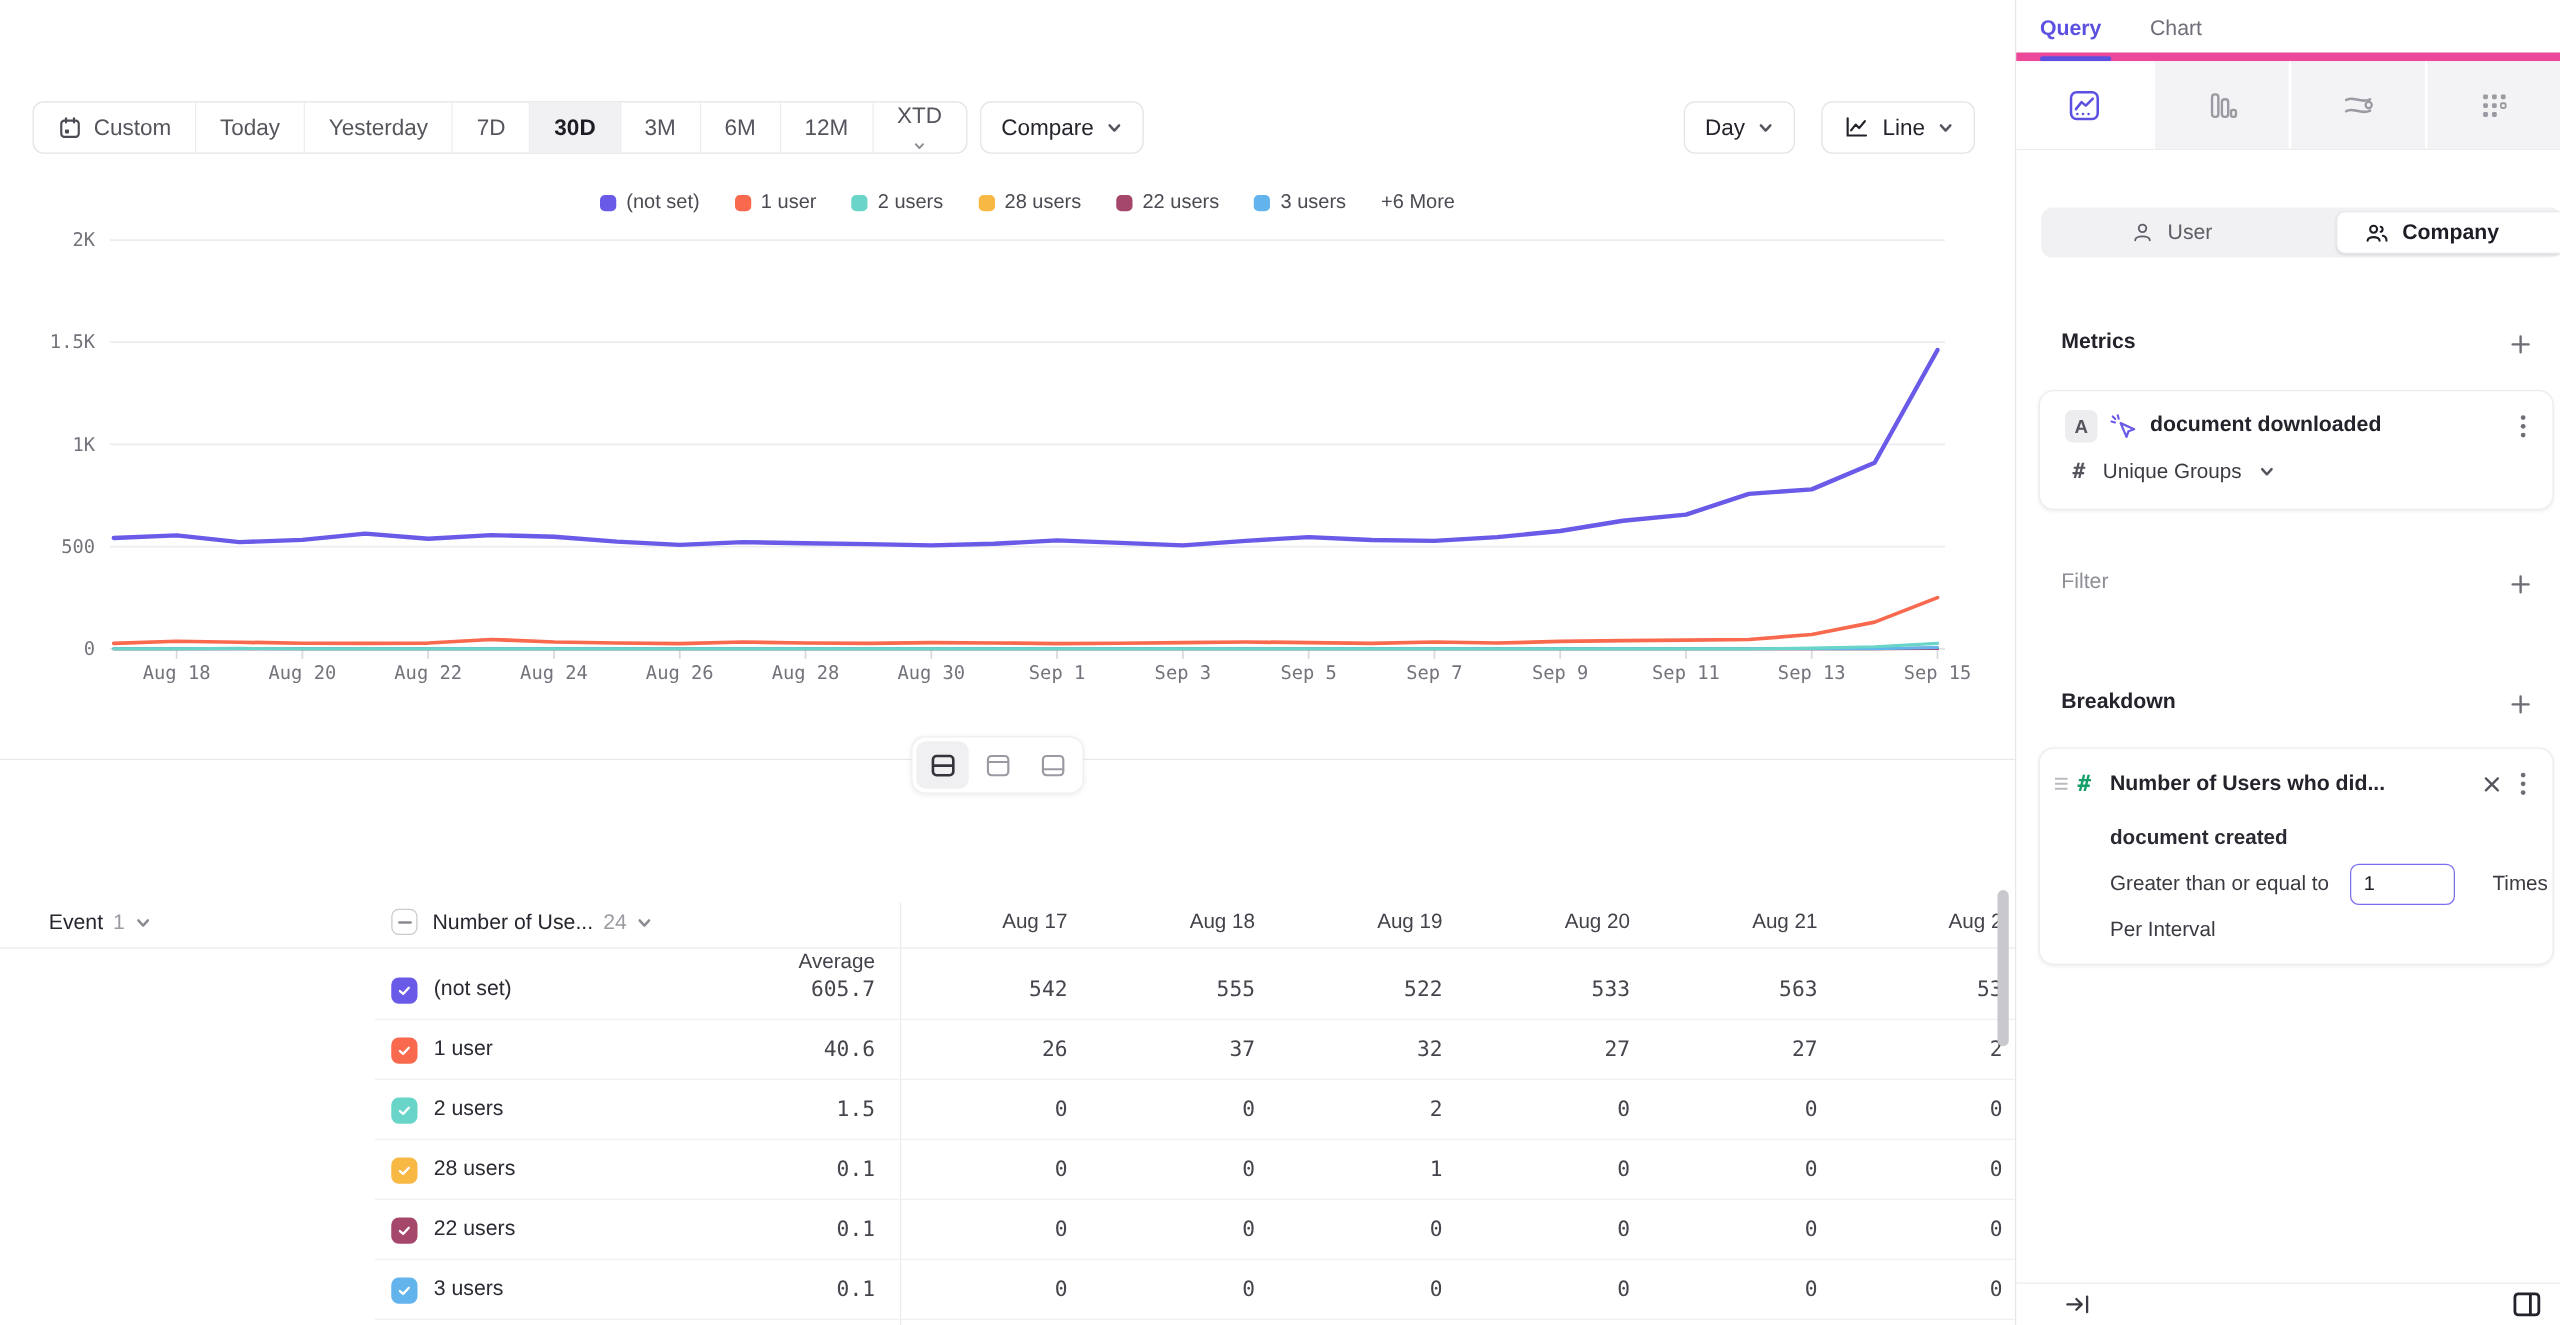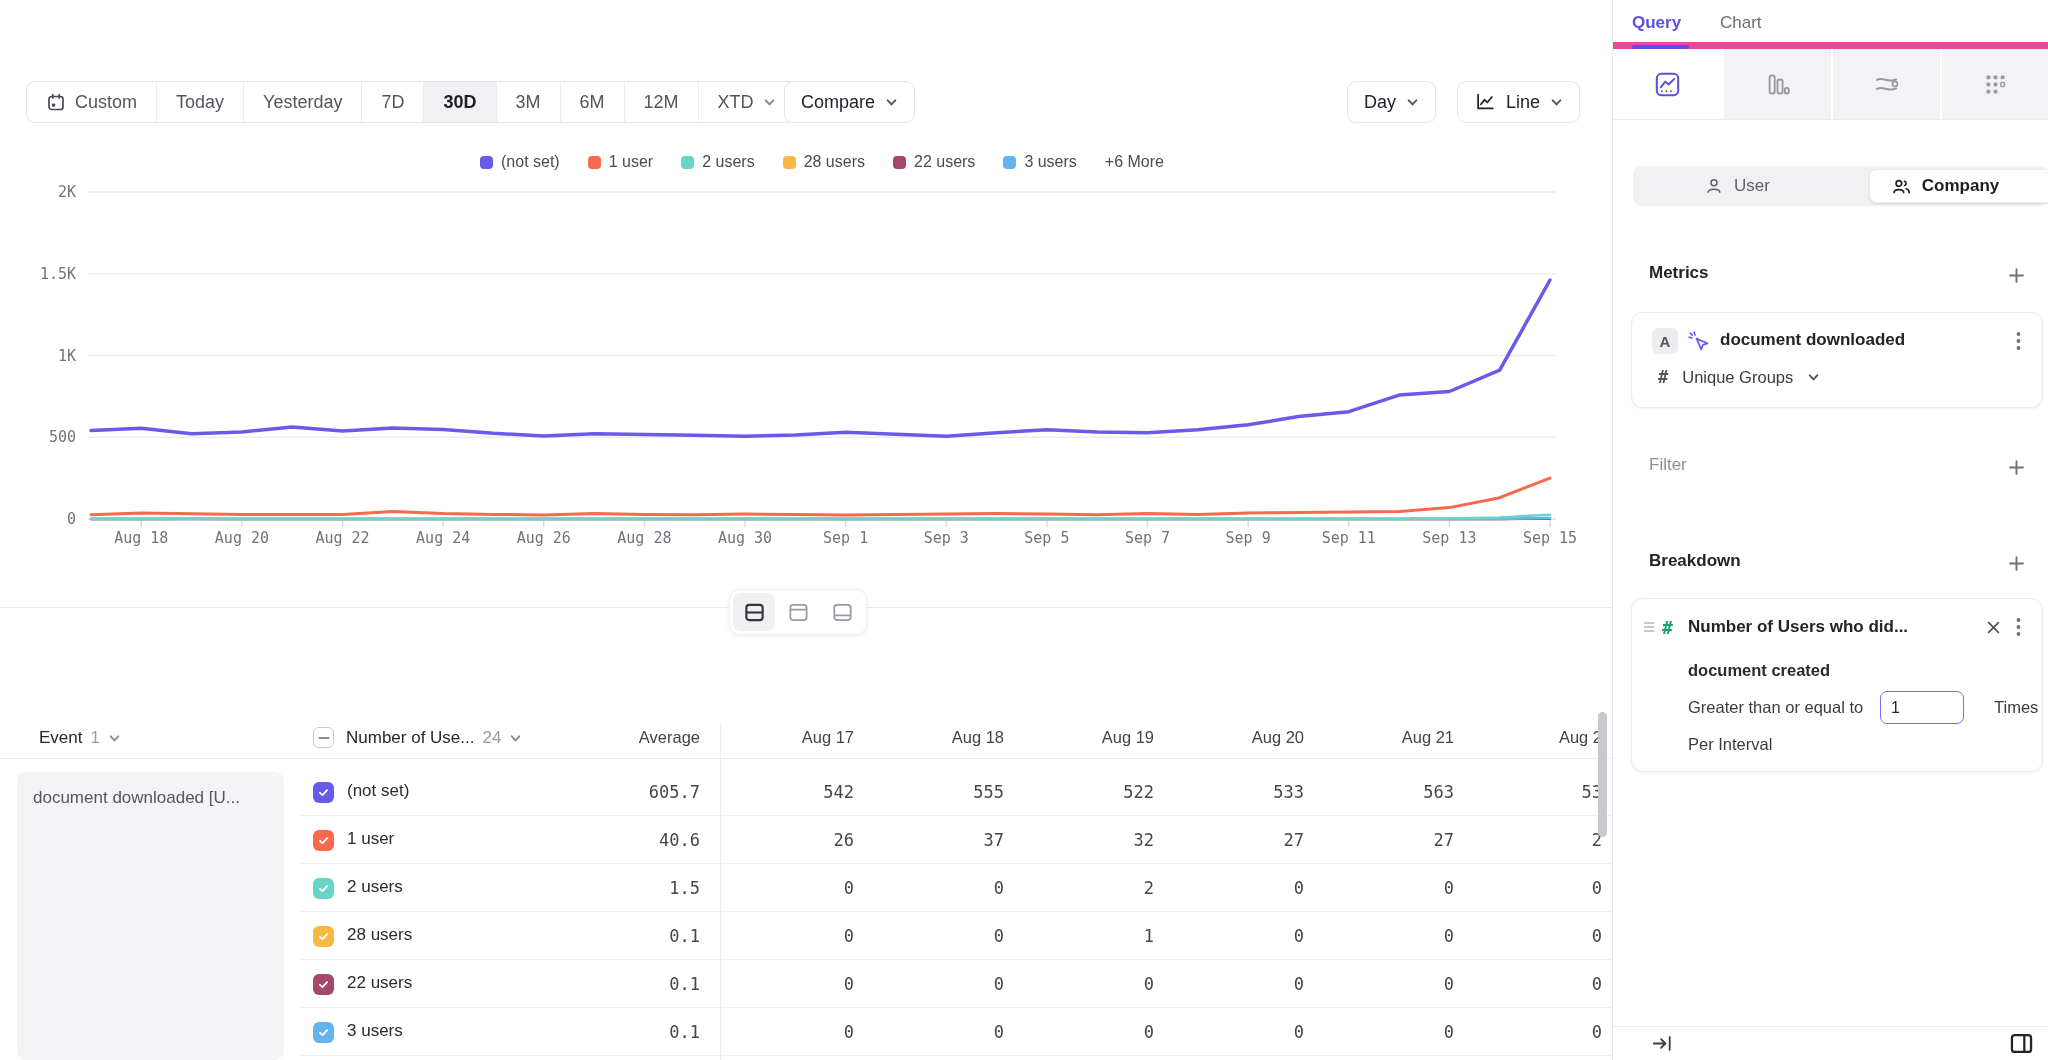--- a/index.html
+++ b/index.html
@@ -7,21 +7,21 @@
     font-family:"Liberation Sans", sans-serif; }
   .app { position:relative; width:2048px; height:1060px; background:#fff; }
 
   
   .main { position:absolute; left:0; top:0; width:1612px; height:1060px; overflow:hidden; }
 
   .range-group { position:absolute; left:26px; top:81px; height:42px; display:flex;
     border:1px solid #e4e4e9; border-radius:9px; background:#fff; overflow:hidden; }
   .range-btn { display:flex; align-items:center; gap:9px; padding:0 19px; height:100%;
     font-size:18px; color:#55555e; border-right:1px solid #ededf0; cursor:pointer; white-space:nowrap; }
-  .range-btn:last-child { border-right:none; }
+  .range-btn:last-child { border-right:none;flex-direction:column; }
   .range-btn.active { background:#f1f1f3; color:#1d1d26; font-weight:700; }
 
   .tool-btn { position:absolute; top:81px; height:42px; display:flex; align-items:center;
     gap:10px; padding:0 16px; font-size:18px; color:#23232b; border:1px solid #e4e4e9;
     border-radius:9px; background:#fff; cursor:pointer; white-space:nowrap; }
 
   .legend { position:absolute; left:0; top:153px; width:1644px; display:flex;
     justify-content:center; align-items:center; gap:28px; z-index:3; }
   .legend-item { display:flex; align-items:center; gap:8px; font-size:16px; color:#4a4a52; cursor:pointer; }
   .legend-item .sw { width:13px; height:13px; border-radius:4px; }
@@ -325,32 +325,31 @@
 
     <div class="grp-hdr">
       <span>Number of Use...</span>
       <span class="cnt">24</span>
       <svg width="13" height="13" viewBox="0 0 12 12">
           <path d="M2.5 4 L6 7.8 L9.5 4" fill="none" stroke="#8a8a92" stroke-width="1.8" stroke-linecap="round" stroke-linejoin="round"></path>
         </svg>
     </div>
 
     <div id="date-cols">
-        <span style="left: 540px; width: 160px;">Average</span>
+        <span style="left: 540px; width: 160px; margin-top: 32px;">Average</span>
         <span style="left: 704px; width: 150px;">Aug 17</span>
         <span style="left: 854px; width: 150px;">Aug 18</span>
         <span style="left: 1004px; width: 150px;">Aug 19</span>
         <span style="left: 1154px; width: 150px;">Aug 20</span>
         <span style="left: 1304px; width: 150px;">Aug 21</span>
         <span style="left: 1452px; width: 150px;">Aug 2</span>
       </div>
     <div class="hdr-row-border"></div>
     <div class="col-divider"></div>
 
-    <div class="event-cell">document downloaded [U...</div>
 
     <div id="rows">
         <div class="t-row">
           <span class="cb" style="background: rgb(106, 90, 232);">
             <svg width="13" height="13" viewBox="0 0 20 20">
               <path d="M4.5 10.5 L8.5 14 L15.5 6.5" fill="none" stroke="#fff" stroke-width="2.8" stroke-linecap="round" stroke-linejoin="round"></path>
             </svg>
           </span>
           <span class="lbl">(not set)</span>
           <span class="num" style="left: 250px;">605.7</span>

